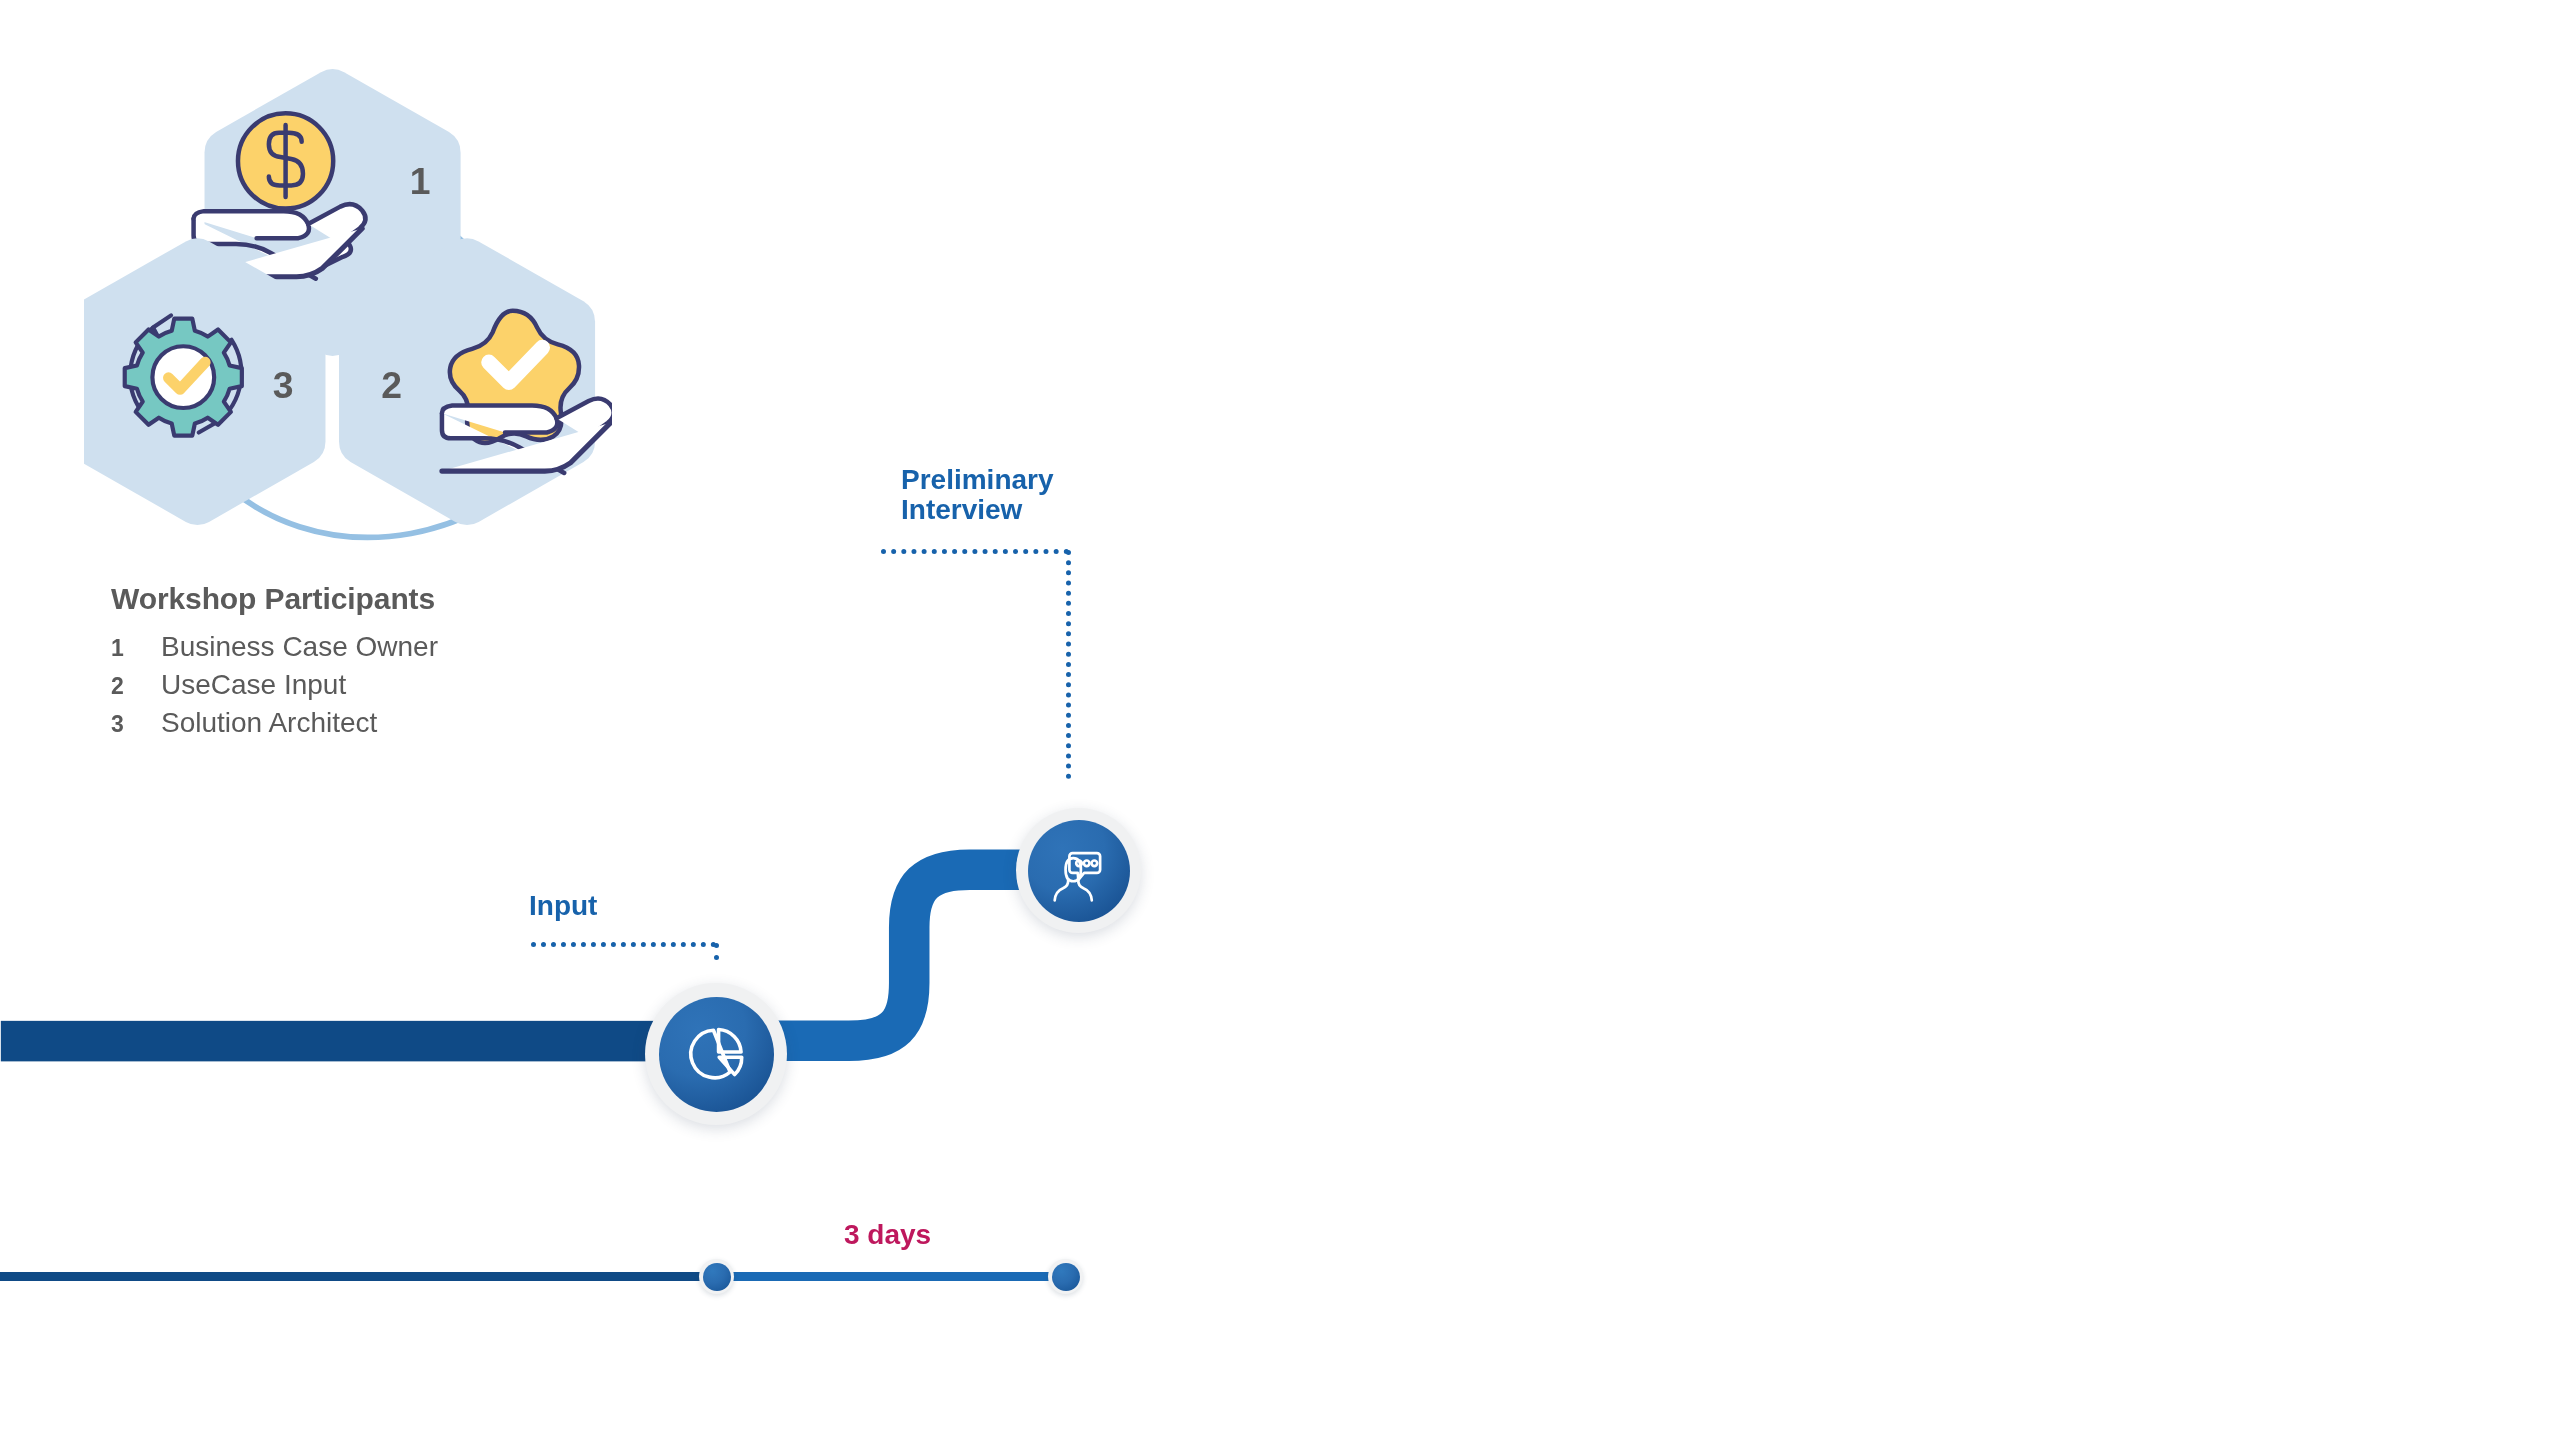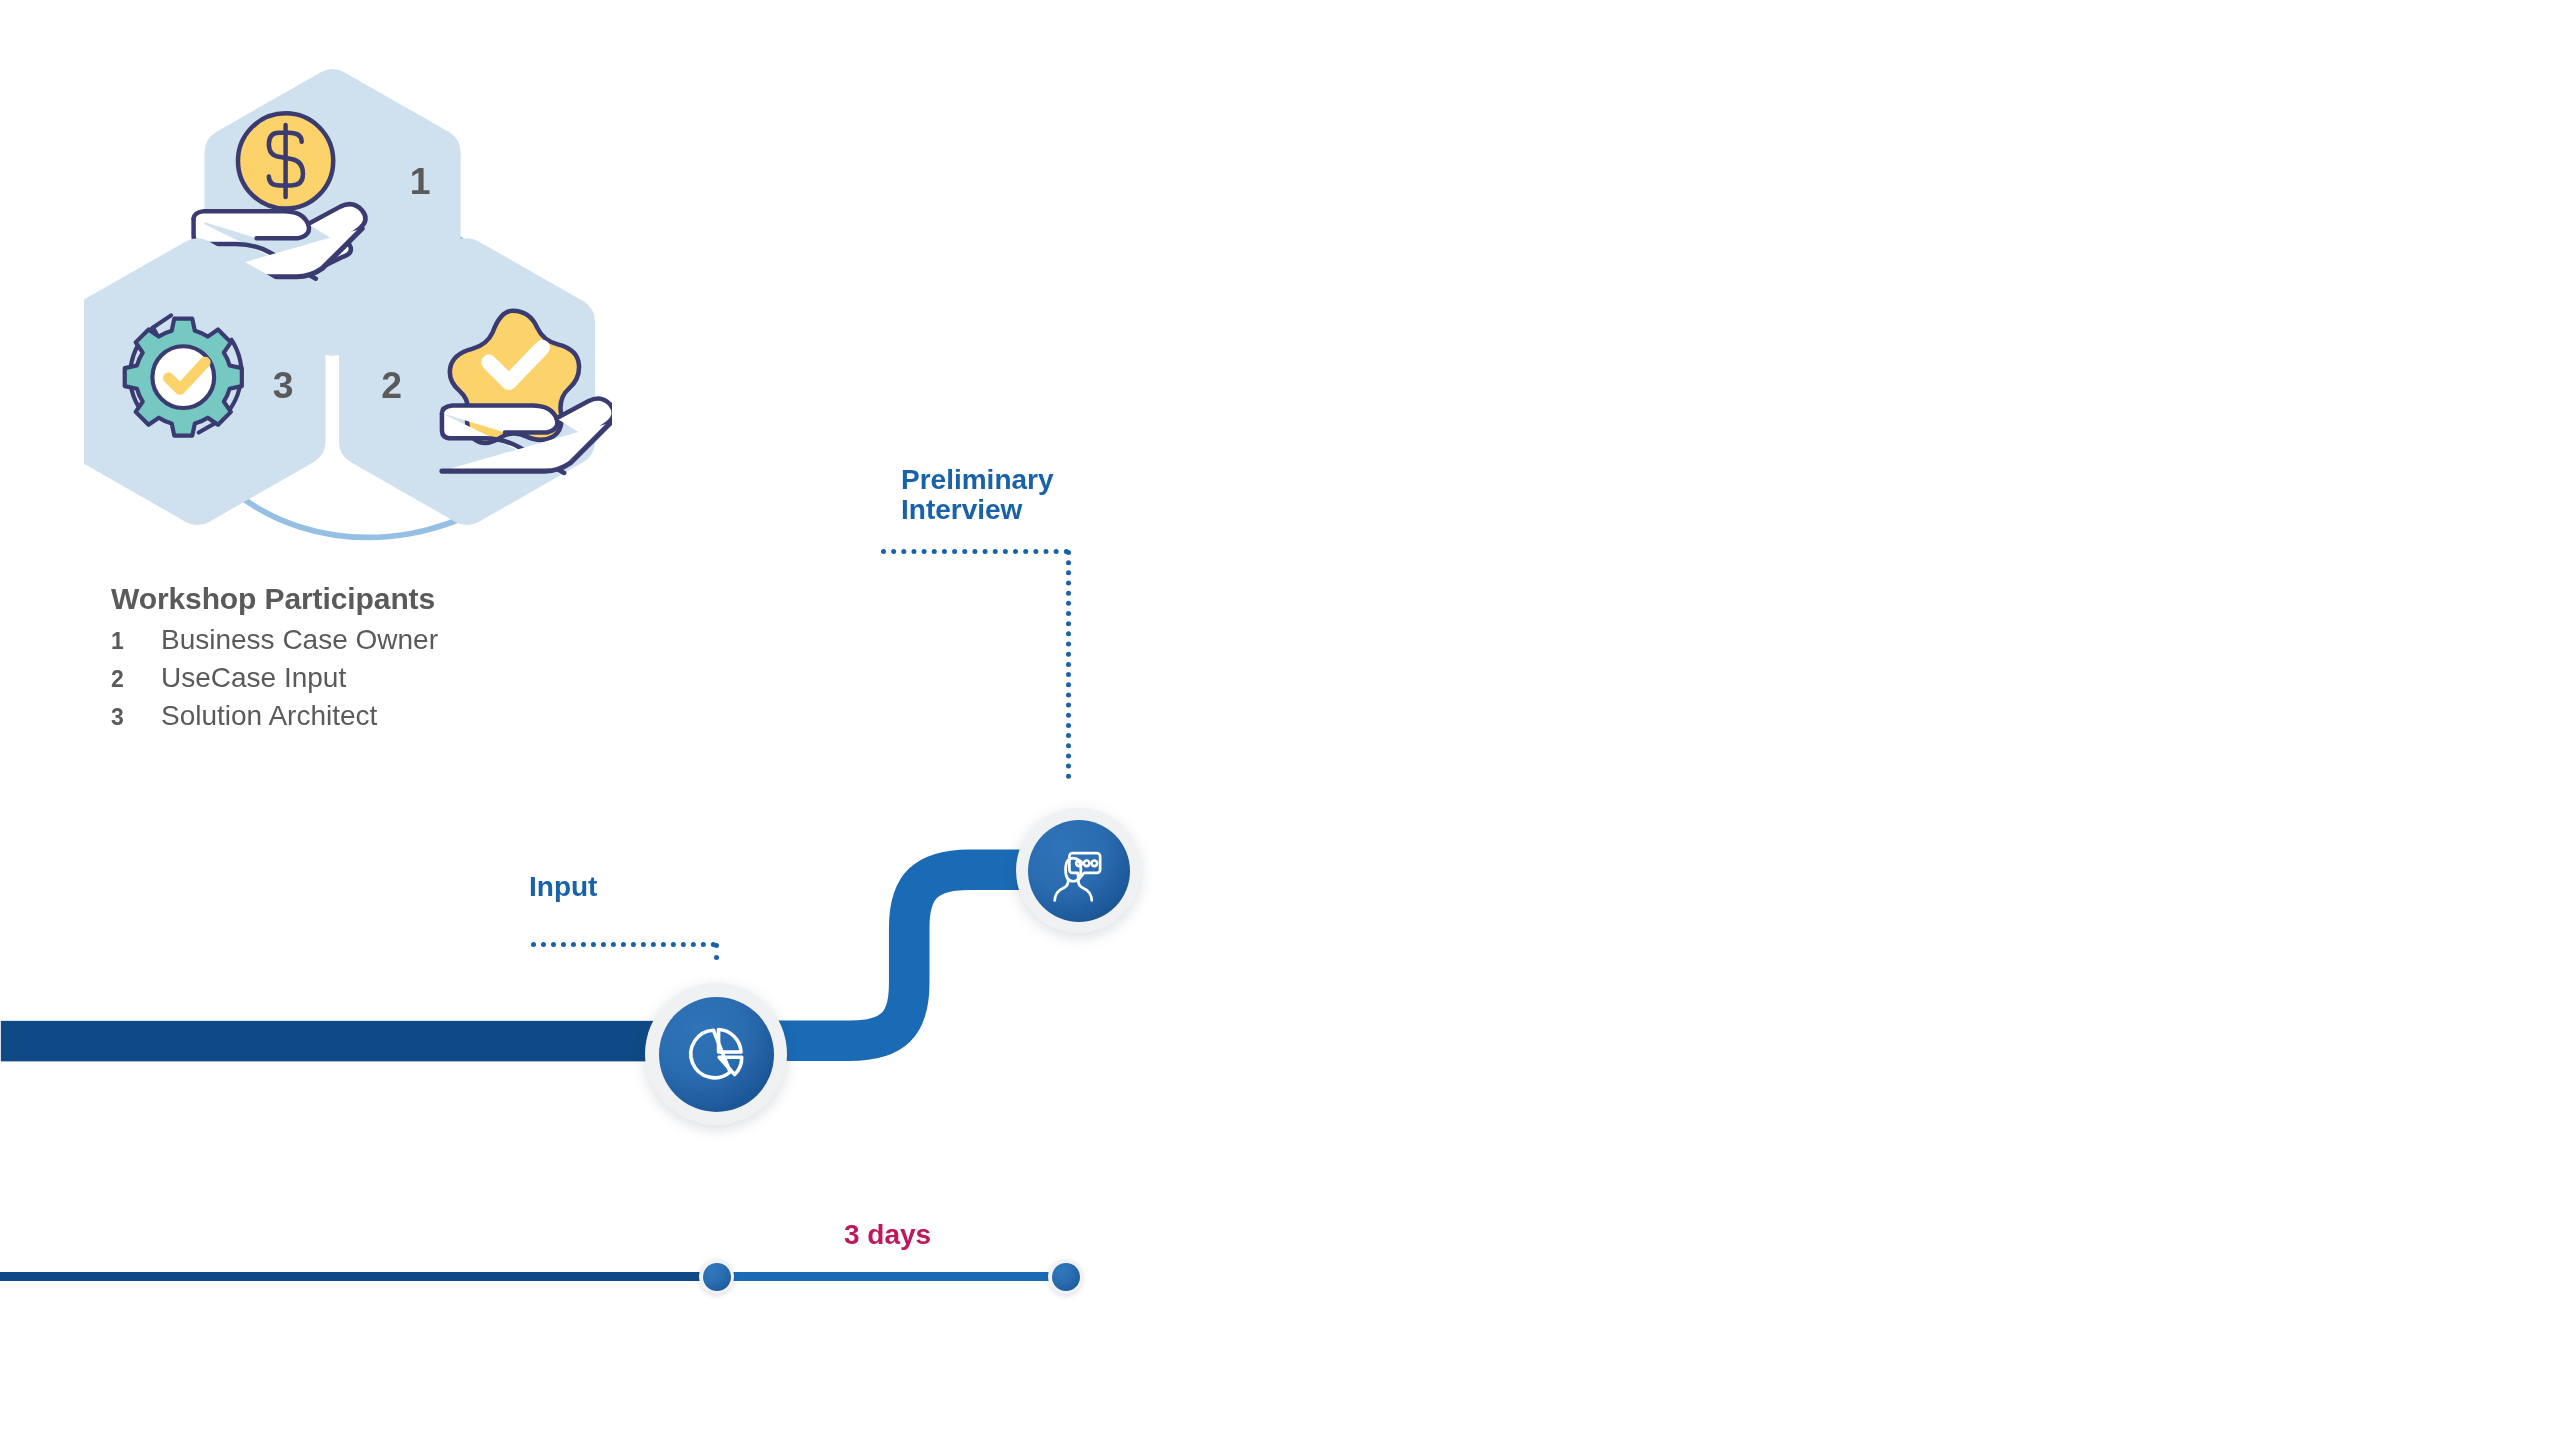--- a/index.html
+++ b/index.html
@@ -35,21 +35,21 @@
     position: absolute;
     left: 111px;
     top: 583px;
     width: 580px;
   }
   #participants .panel-title {
     font-size: 30px;
     font-weight: bold;
     color: #5a5a5a;
     letter-spacing: -0.1px;
-    margin: 0 0 8px 0;
+    margin: 0 0 15px 0;
     line-height: 1.05;
   }
   #participants ol {
     list-style: none;
     margin: 0;
     padding: 0;
   }
   #participants li {
     display: flex;
     align-items: baseline;
@@ -112,21 +112,21 @@
 
   
   .callout { position: absolute; }
   .callout .callout-text {
     font-size: 28px;
     font-weight: bold;
     color: #1762ab;
     line-height: 1.07;
     white-space: pre-line;
   }
-  #callout-input { left: 529px; top: 872px; }
+  #callout-input { left: 529px; top: 891px; }
   #callout-interview { left: 881px; top: 1109px; }
   #callout-interview { left: 881px; top: 465px; margin-left: 20px; }
 
   .leader { position: absolute; }
   .leader .leader-h {
     position: absolute;
     border-top: 5.2px dotted #1762ab;
     height: 0;
   }
   .leader .leader-v {

